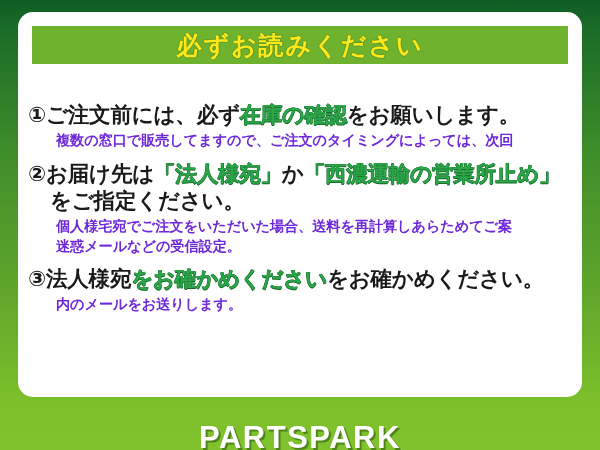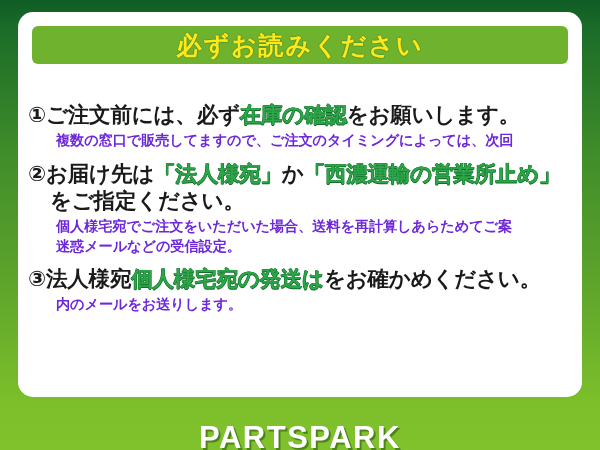--- a/index.html
+++ b/index.html
@@ -45,21 +45,20 @@
   #header-band {
     position: absolute;
     left: 14px;
     top: 14px;
     width: 536px;
     height: 38px;
     background: #6fb22e;
     display: flex;
     align-items: center;
     justify-content: center;
-    border-radius: 6px;
   }
   #header-title {
     color: #ffe81a;
     font-size: 25px;
     font-weight: bold;
     letter-spacing: 2px;
     line-height: 1;
     white-space: nowrap;
     text-shadow:
        1px 0 0 #5f9c26, -1px 0 0 #5f9c26,
@@ -167,21 +166,21 @@
           <span class="heading-line2">をご指定ください。</span>
         </div>
         <div class="item-sub">
           <span class="sub-line">個人様宅宛でご注文をいただいた場合、送料を再計算しあらためてご案</span>
           <span class="sub-line">迷惑メールなどの受信設定。</span>
         </div>
       </div>
 
       <div class="notice-item" id="item-3">
         <div class="item-heading">
-          <span>③</span><span>法人様宛</span><span class="hl">個人様宅宛の発送は</span><span>をお確かめください。</span>
+          <span>③</span><span>法人様宛</span><span class="hl">をお確かめください</span><span>をお確かめください。</span>
         </div>
         <div class="item-sub">
           <span class="sub-line">内のメールをお送りします。</span>
         </div>
       </div>
 
     </div>
   </div>
 
   <div id="footer-brand">

